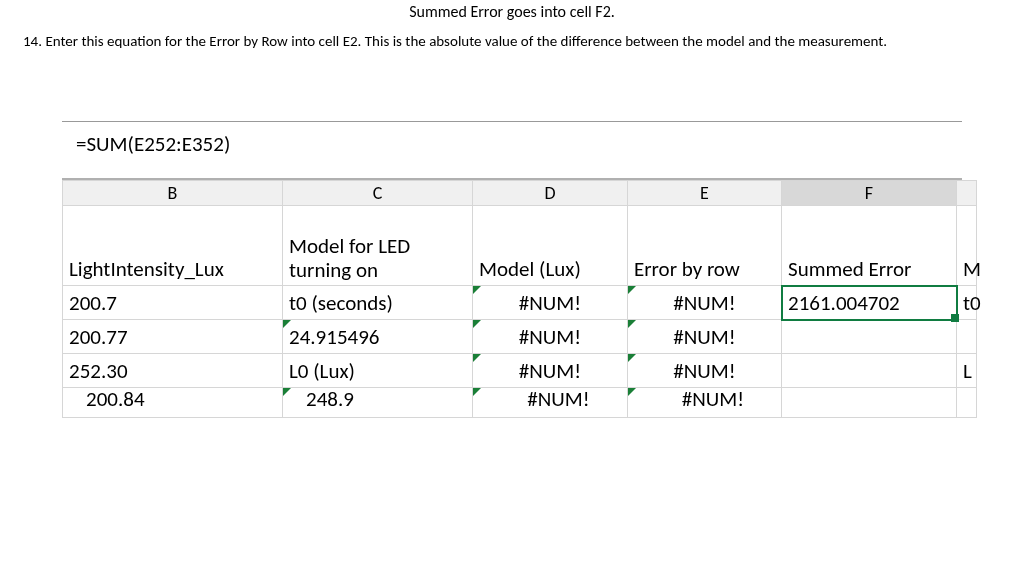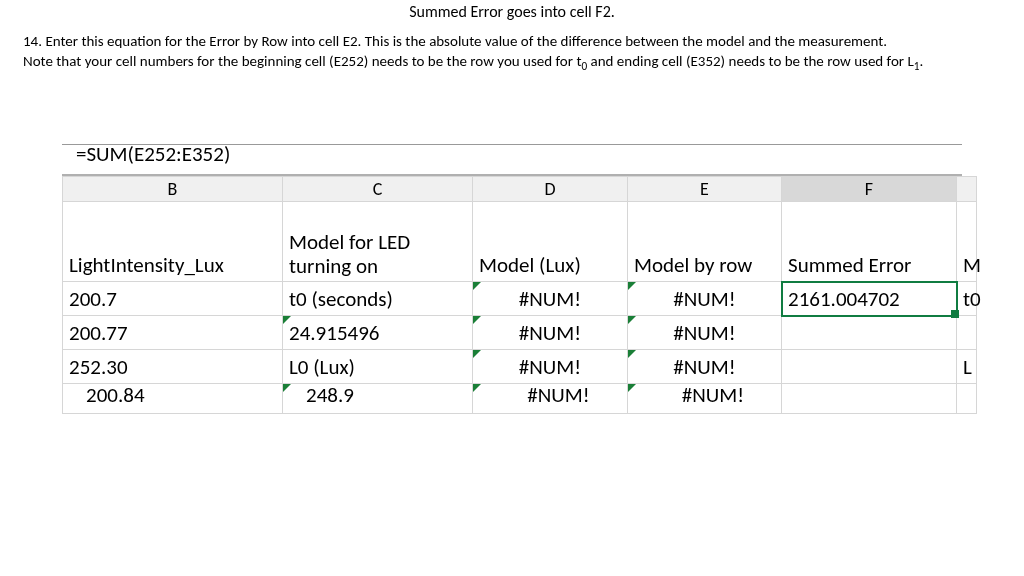--- a/index.html
+++ b/index.html
@@ -24,21 +24,21 @@
     padding: 0 23px;
     line-height: 1.35;
   }
   .doc-body sub { font-size: 0.75em; }
   .screenshot-wrap {
     margin: 70px 62px 0 62px;
     position: relative;
     font-family: Calibri, "Segoe UI", Arial, sans-serif;
   }
   .formula-bar {
-    height: 32px;
+    height: 59px;
     border-top: 1px solid #999;
     border-bottom: 2px solid #b0b0b0;
     background: #fff;
     display: flex;
     align-items: center;
     padding: 0 14px 12px 14px;
     font-size: 21px;
     color: #000;
     text-align: center;
   }
@@ -105,23 +105,20 @@
     transform: translateY(-4px);
   }
   .sheet thead th.sel-col { background: #d8d8d8; }
 </style>
 </head>
 <body>
 
 <div class="doc-heading">Summed Error goes into cell F2.</div>
 <div class="doc-body">
   <div>14. Enter this equation for the Error by Row into cell E2.  This is the absolute value of the difference between the model and the measurement.</div>
-  <div>
-    <span>Note that your cell numbers for the beginning cell (E252) needs to be the row you used for t</span><sub>0</sub><span> and ending cell (E352) needs to be the row used for L</span><sub>1</sub><span>.</span>
-  </div>
 </div>
 
 <div class="screenshot-wrap">
 
   <div class="formula-bar">=SUM(E252:E352)</div>
 
   <table class="sheet">
     <colgroup>
       <col class="col-B">
         <col class="col-C">
@@ -142,21 +139,21 @@
     </thead>
     <tbody>
 
       <tr class="h-tall">
         <td>LightIntensity_Lux</td>
         <td class="two-line">
           <span>Model for LED</span><br>
           <span>turning on</span>
         </td>
         <td>Model (Lux)</td>
-        <td>Model by row</td>
+        <td>Error by row</td>
         <td>Summed Error</td>
         <td style="text-align:left;">M</td>
       </tr>
 
       <tr>
         <td class="right">200.7</td>
         <td>t0 (seconds)</td>
         <td class="center err-flag">#NUM!</td>
         <td class="center err-flag">#NUM!</td>
         <td class="right selected-cell">2161.004702</td>

